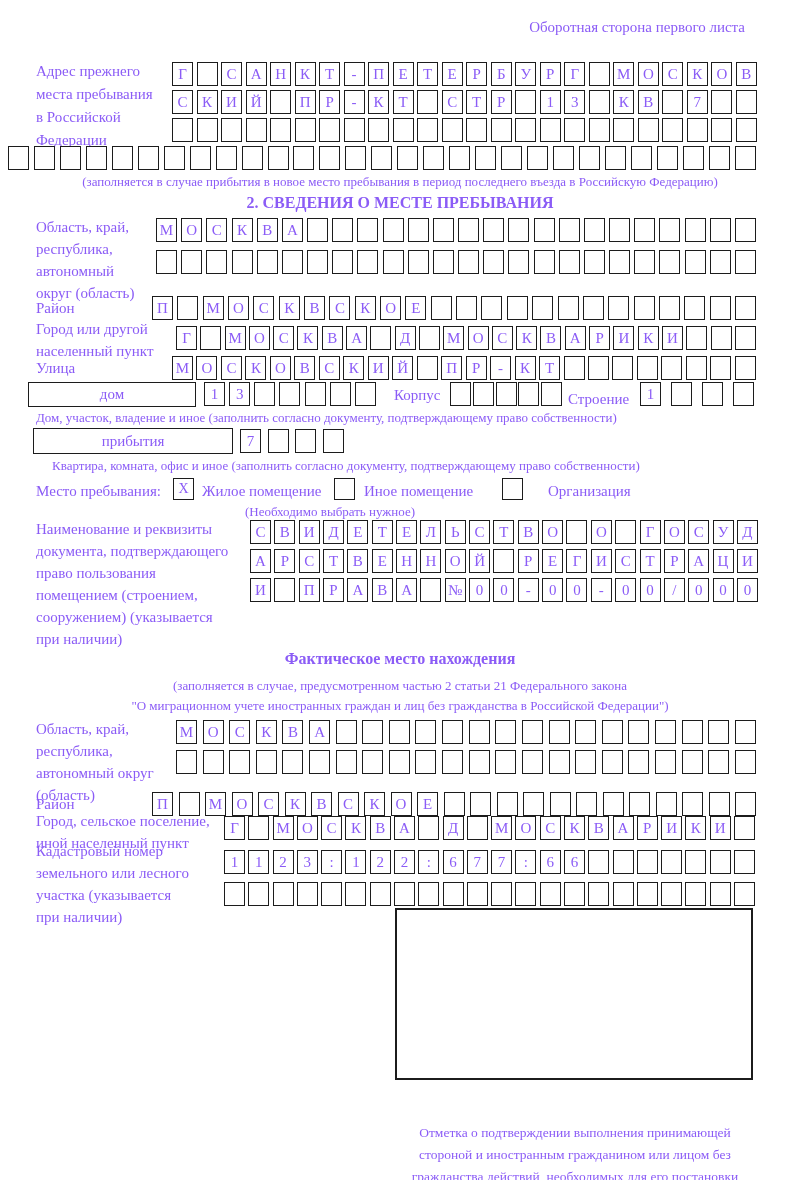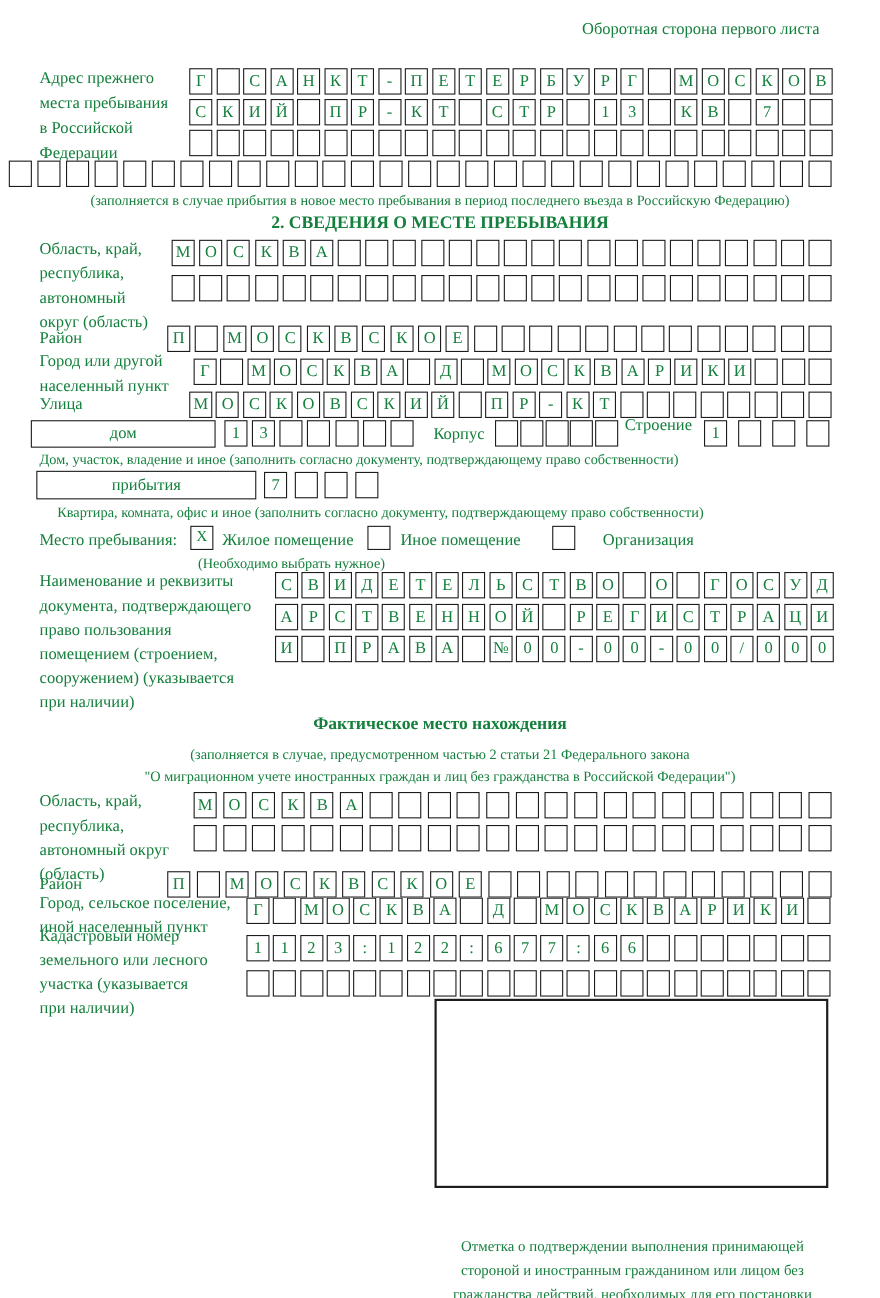--- a/index.html
+++ b/index.html
@@ -1,19 +1,19 @@
 <!DOCTYPE html>
 <html><head>
 <meta charset="utf-8">
 <style>
   html,body{margin:0;padding:0;background:#ffffff;}
   #page{
     position:relative;width:800px;height:1180px;background:#ffffff;
     font-family:"Liberation Serif", "DejaVu Serif", serif;
-    color:#15803d;overflow:hidden;
+    color:#8b5cf6;overflow:hidden;
   }
   .abs{position:absolute;}
   .lbl{font-size:15px;line-height:22px;}
   .note{font-size:13px;}
   .center{left:0;width:800px;text-align:center;}
   .heading{font-weight:bold;font-size:16px;}
   .cells{display:flex;justify-content:space-between;}
   .cell{
     box-sizing:border-box;flex:none;width:21px;height:24px;
     border:1.6px solid #1c1c1c;display:flex;align-items:center;justify-content:center;
@@ -313,21 +313,21 @@
       <div class="cell"></div>
     </div>
   <div class="abs lbl" style="left:394px;top:384px;">Корпус</div>
   <div class="abs cells" style="left:450px;top:382px;width:112px;">
       <div class="cell"></div>
       <div class="cell"></div>
       <div class="cell"></div>
       <div class="cell"></div>
       <div class="cell"></div>
     </div>
-  <div class="abs lbl" style="left:568px;top:376px;">Строение</div>
+  <div class="abs lbl" style="left:568px;top:388px;">Строение</div>
   <div class="abs cells" style="left:640px;top:382px;width:114px;">
       <div class="cell">1</div>
       <div class="cell"></div>
       <div class="cell"></div>
       <div class="cell"></div>
     </div>
   <div class="abs note" style="left:36px;top:410px;">Дом, участок, владение и иное (заполнить согласно документу, подтверждающему право собственности)</div>
 
   <div class="abs widebox" style="left:33px;top:428px;width:200px;height:26px;">прибытия</div>
   <div class="abs cells" style="left:240px;top:429px;width:104px;">
@@ -338,21 +338,21 @@
     </div>
   <div class="abs note" style="left:36px;top:458px;margin-left:16px;">Квартира, комната, офис и иное (заполнить согласно документу, подтверждающему право собственности)</div>
 
   <div class="abs lbl" style="left:36px;top:480px;">Место пребывания:</div>
   <div class="abs checkbox" style="left:173px;top:478px;">X</div>
   <div class="abs lbl" style="left:202px;top:480px;">Жилое помещение</div>
   <div class="abs checkbox" style="left:334px;top:478px;"></div>
   <div class="abs lbl" style="left:364px;top:480px;">Иное помещение</div>
   <div class="abs checkbox" style="left:502px;top:478px;"></div>
   <div class="abs lbl" style="left:548px;top:480px;">Организация</div>
-  <div class="abs note" style="left:180px;top:504px;width:300px;">(Необходимо выбрать нужное)</div>
+  <div class="abs note" style="left:180px;top:504px;width:300px;text-align:center;">(Необходимо выбрать нужное)</div>
 
   <div class="abs lbl" style="left:36px;top:518px;width:212px;">
       <div>Наименование и реквизиты</div>
       <div>документа, подтверждающего</div>
       <div>право пользования</div>
       <div>помещением (строением,</div>
       <div>сооружением) (указывается</div>
       <div>при наличии)</div>
     </div>
   <div class="abs cells" style="left:250px;top:520px;width:508px;">

